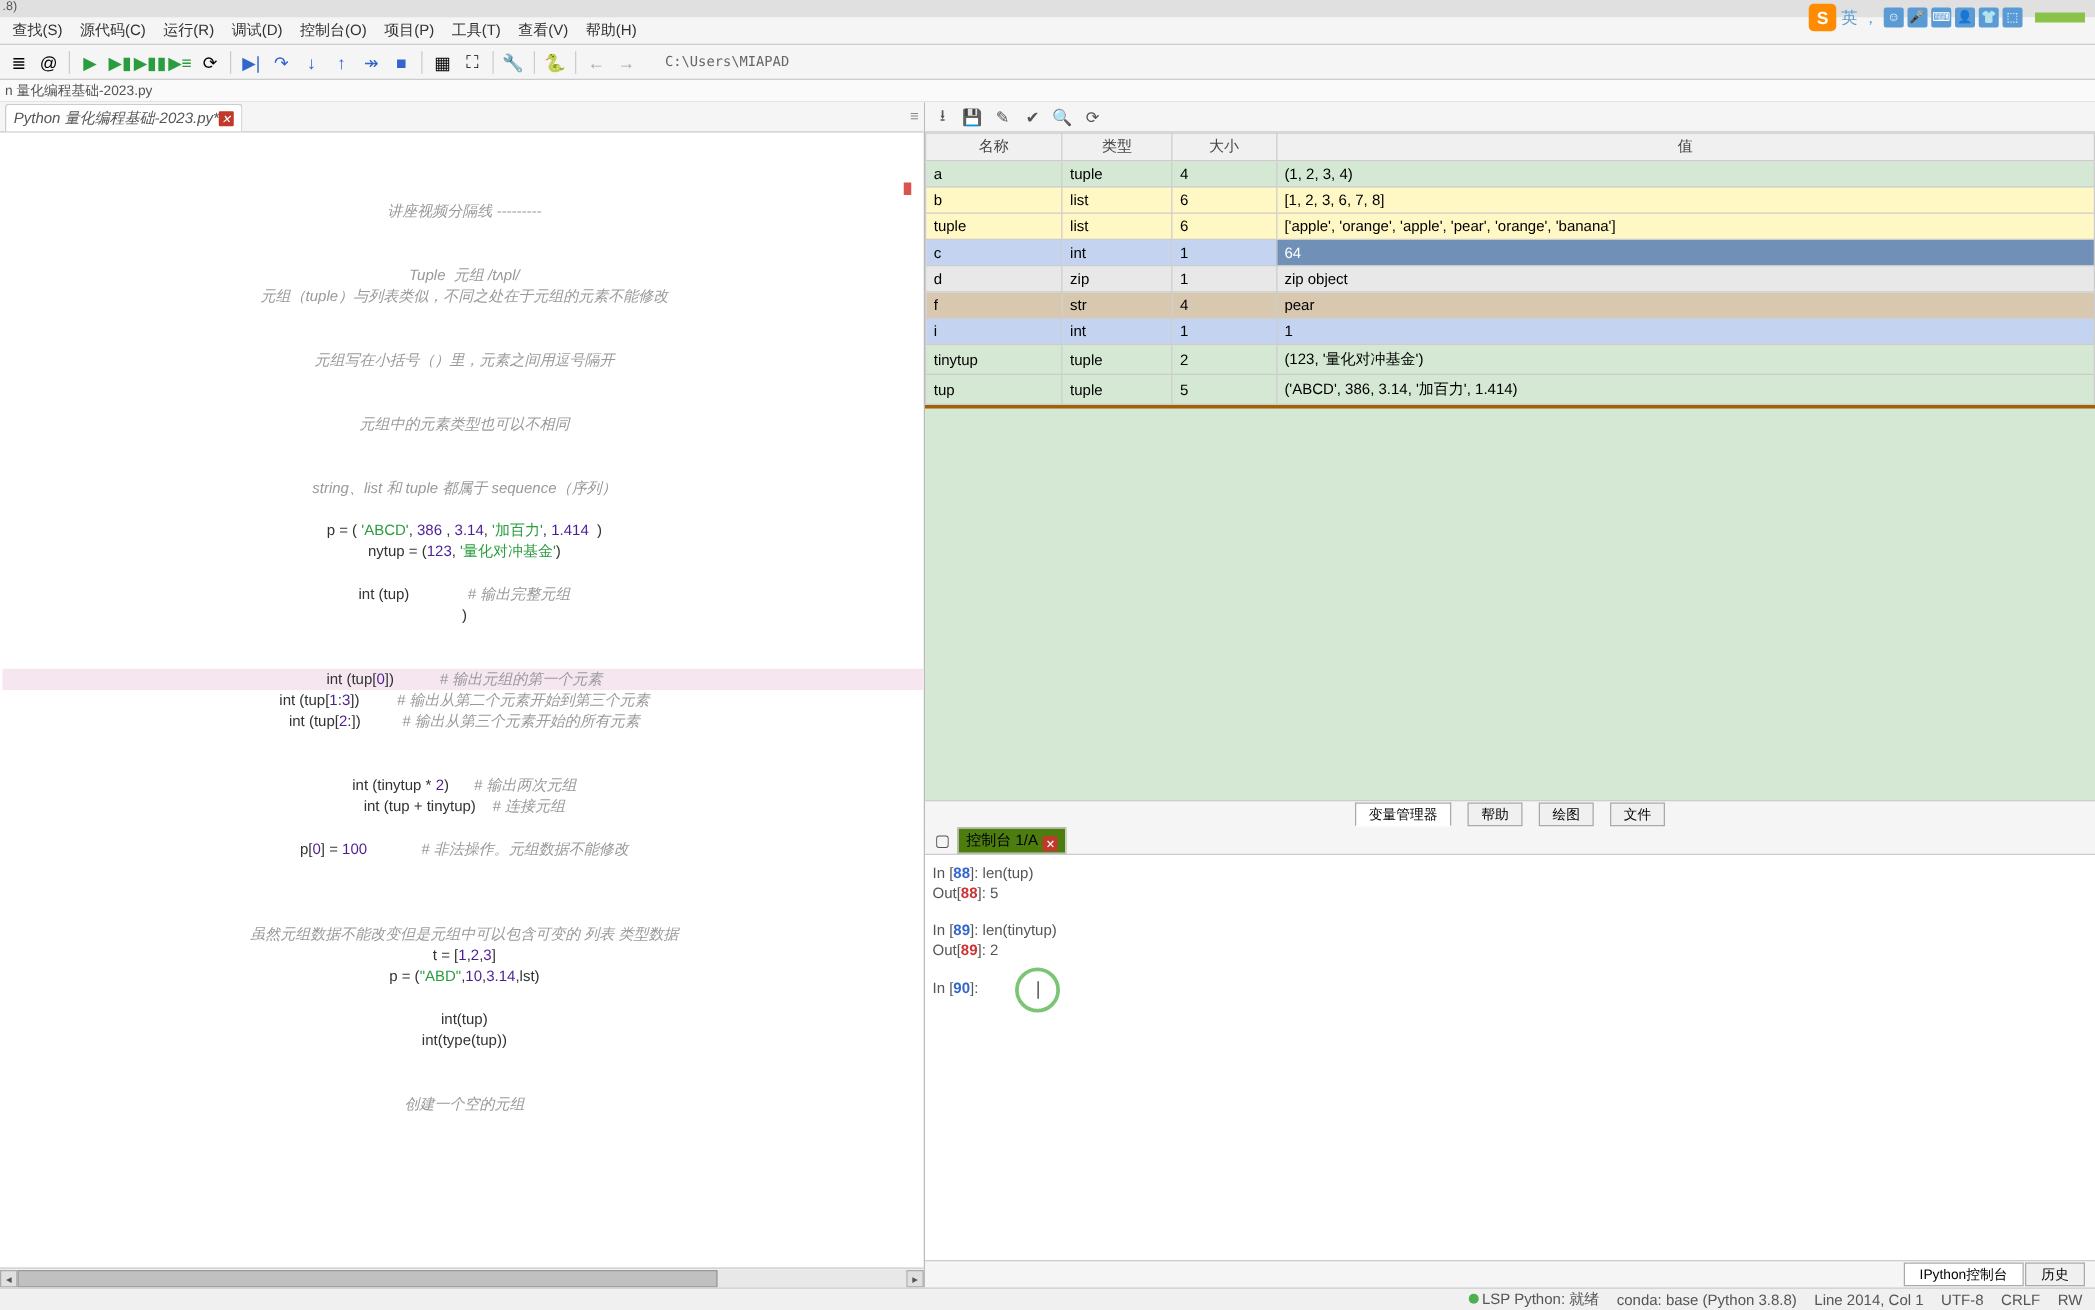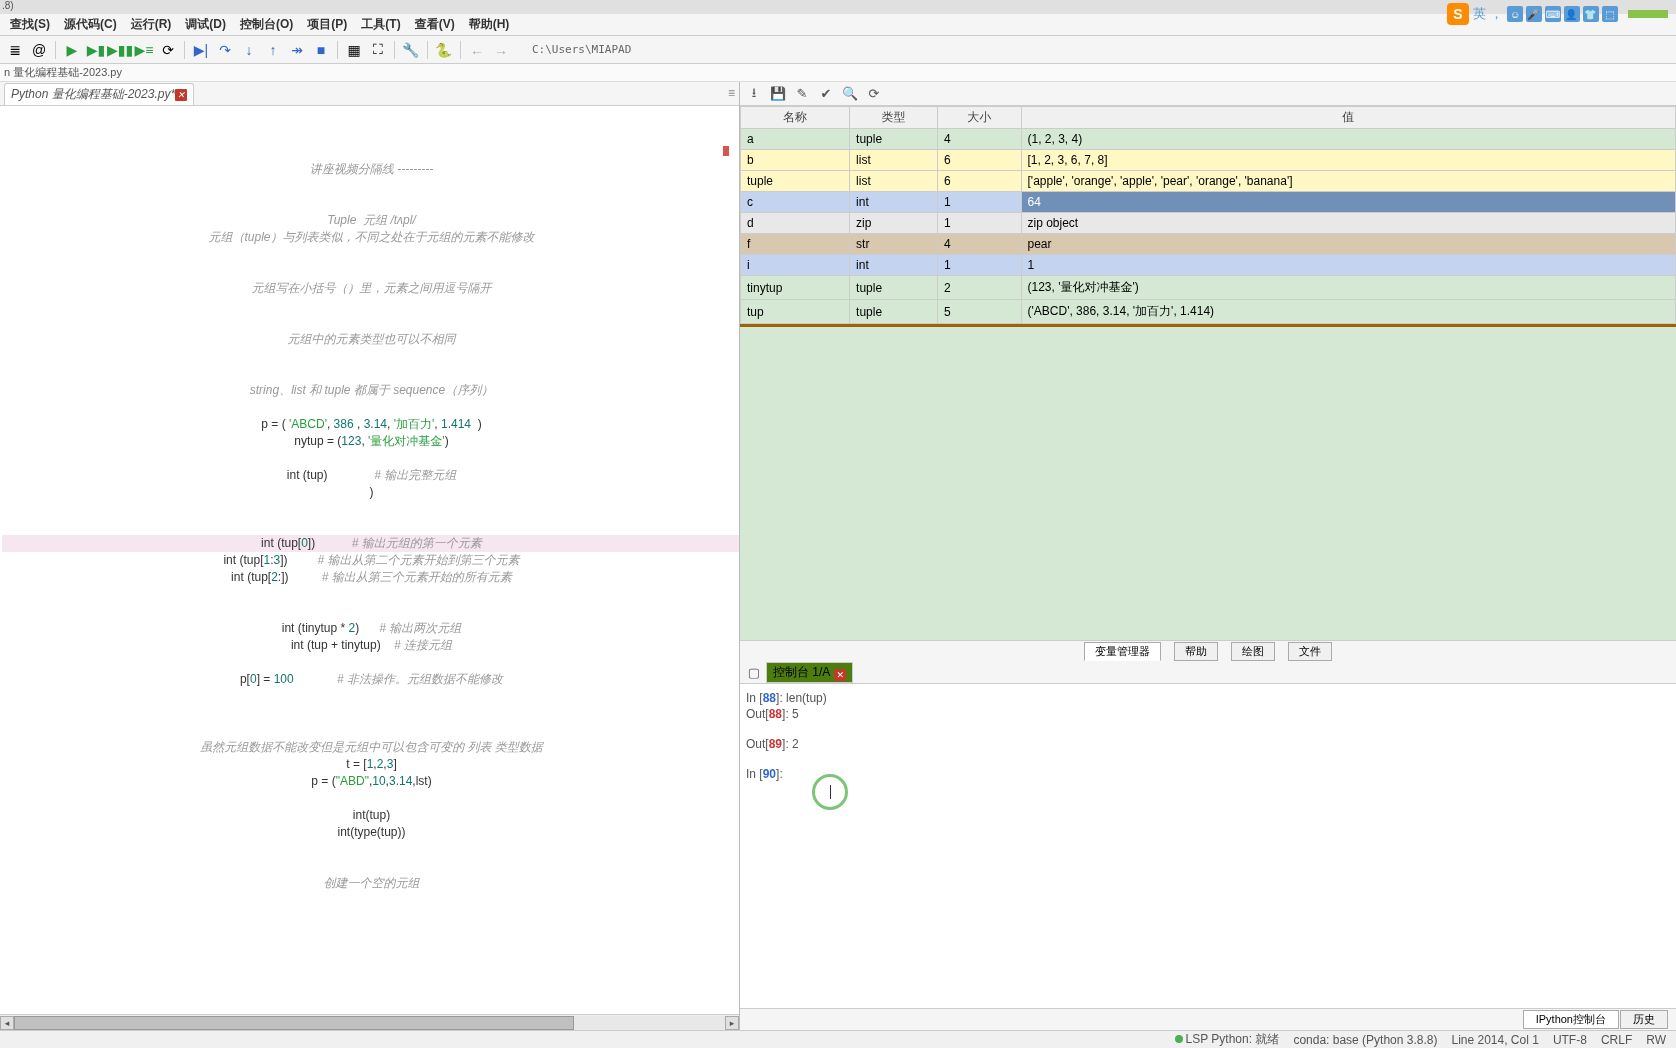--- a/index.html
+++ b/index.html
@@ -8,42 +8,42 @@
 .top-badge { position: absolute; top: 0; right: 0; height: 28px; display: flex; align-items: center; gap: 4px; padding: 0 8px; }
 .sogou-icon { width: 22px; height: 22px; background: #ff8c00; border-radius: 4px; display: flex; align-items: center; justify-content: center; color: white; font-weight: bold; font-size: 14px; }
 .badge-text { color: #5b9bd5; font-size: 13px; }
 .badge-icons { display: flex; gap: 3px; }
 .badge-icons span { width: 16px; height: 16px; background: #5b9bd5; border-radius: 2px; display: inline-flex; align-items: center; justify-content: center; color: white; font-size: 10px; }
 .green-bar { width: 40px; height: 8px; background: #8bc34a; margin-left: 6px; }
 
 .titlebar { height: 14px; background: #e0e0e0; font-size: 10px; padding-left: 2px; color: #555; }
 
 .menubar { height: 22px; background: #f5f5f5; border-bottom: 1px solid #ccc; display: flex; align-items: center; padding-left: 4px; gap: 2px; }
-.menubar span { padding: 2px 6px; font-size: 12px; color: #333; cursor: pointer; font-weight: bold; }
+.menubar span { padding: 2px 6px; font-size: 12px; color: #333; cursor: pointer; }
 
 .toolbar { height: 28px; background: #f5f5f5; border-bottom: 1px solid #ccc; display: flex; align-items: center; padding-left: 4px; gap: 2px; }
 .tb-btn { width: 22px; height: 22px; display: inline-flex; align-items: center; justify-content: center; cursor: pointer; border-radius: 2px; font-size: 14px; }
 .tb-sep { width: 1px; height: 18px; background: #ccc; margin: 0 3px; }
 .tb-path { margin-left: 18px; color: #666; font-size: 11px; font-family: Consolas, monospace; }
 
 .breadcrumb { height: 18px; background: #fafafa; border-bottom: 1px solid #ddd; font-size: 11px; padding-left: 4px; display: flex; align-items: center; color: #555; }
 
 .main-area { display: flex; height: calc(100% - 14px - 22px - 28px - 18px - 18px); }
 
 .left-panel { width: 740px; background: white; border-right: 1px solid #bbb; display: flex; flex-direction: column; position: relative; }
 .tab-strip { height: 24px; background: #f5f5f5; border-bottom: 1px solid #ccc; display: flex; align-items: flex-end; padding-left: 4px; }
 .file-tab { background: white; border: 1px solid #ccc; border-bottom: none; padding: 2px 6px; font-size: 11px; font-style: italic; color: #555; display: flex; align-items: center; gap: 0; border-radius: 3px 3px 0 0; }
 .close-x { background: #c0392b; color: white; width: 12px; height: 12px; font-size: 9px; display: inline-flex; align-items: center; justify-content: center; cursor: pointer; border-radius: 1px; }
 .hamburger-right { position: absolute; right: 4px; top: 4px; font-size: 12px; color: #888; }
 
 .code-area { flex: 1; overflow: auto; font-family: Consolas, "Courier New", monospace; font-size: 13px; line-height: 17px; padding: 4px 0 4px 2px; white-space: pre; color: #333; position: relative; }
 .code-line { padding-left: 2px; text-align: center; }
 .code-comment { color: #999; font-style: italic; }
 .code-str { color: #2a9d3f; }
-.code-num { color: #0f766e; }
+.code-num { color: #4c1d95; }
 .highlight-line { background: #f5e6f0; }
 .red-marker { position: absolute; right: 10px; width: 6px; height: 10px; background: #d9534f; }
 
 .h-scrollbar { height: 16px; border-top: 1px solid #ccc; background: #f0f0f0; display: flex; align-items: center; }
 .h-scrollbar .track { flex: 1; height: 14px; background: #e8e8e8; position: relative; }
 .h-scrollbar .thumb { position: absolute; left: 0; width: 560px; height: 14px; background: #c0c0c0; border: 1px solid #999; }
 .h-scrollbar .arrow { width: 14px; height: 14px; background: #e0e0e0; border: 1px solid #aaa; font-size: 9px; display: flex; align-items: center; justify-content: center; color: #555; }
 
 .right-panel { flex: 1; display: flex; flex-direction: column; background: #fafafa; }
 
@@ -261,20 +261,21 @@
       <span class="rt-icon">▢</span>
       <div class="console-tab">
         <span>控制台 1/A</span>
         <span class="close-x">✕</span>
       </div>
     </div>
     <div class="console-body">
       <div class="console-in"><span>In [</span><span class="num">88</span><span>]: len(tup)</span></div>
       <div class="console-out"><span>Out[</span><span class="num">88</span><span>]: 5</span></div>
       <div style="height:14px"></div>
+      <div class="console-in"><span>In [</span><span class="num">89</span><span>]: len(tinytup)</span></div>
       <div class="console-out"><span>Out[</span><span class="num">89</span><span>]: 2</span></div>
       <div style="height:14px"></div>
       <div class="console-in"><span>In [</span><span class="num">90</span><span>]: </span></div>
       <div class="cursor-ring" style="left:72px;top:90px"></div>
     </div>
     <div class="bottom-tabs">
       <button class="active">IPython控制台</button>
       <button>历史</button>
     </div>
   </div>

